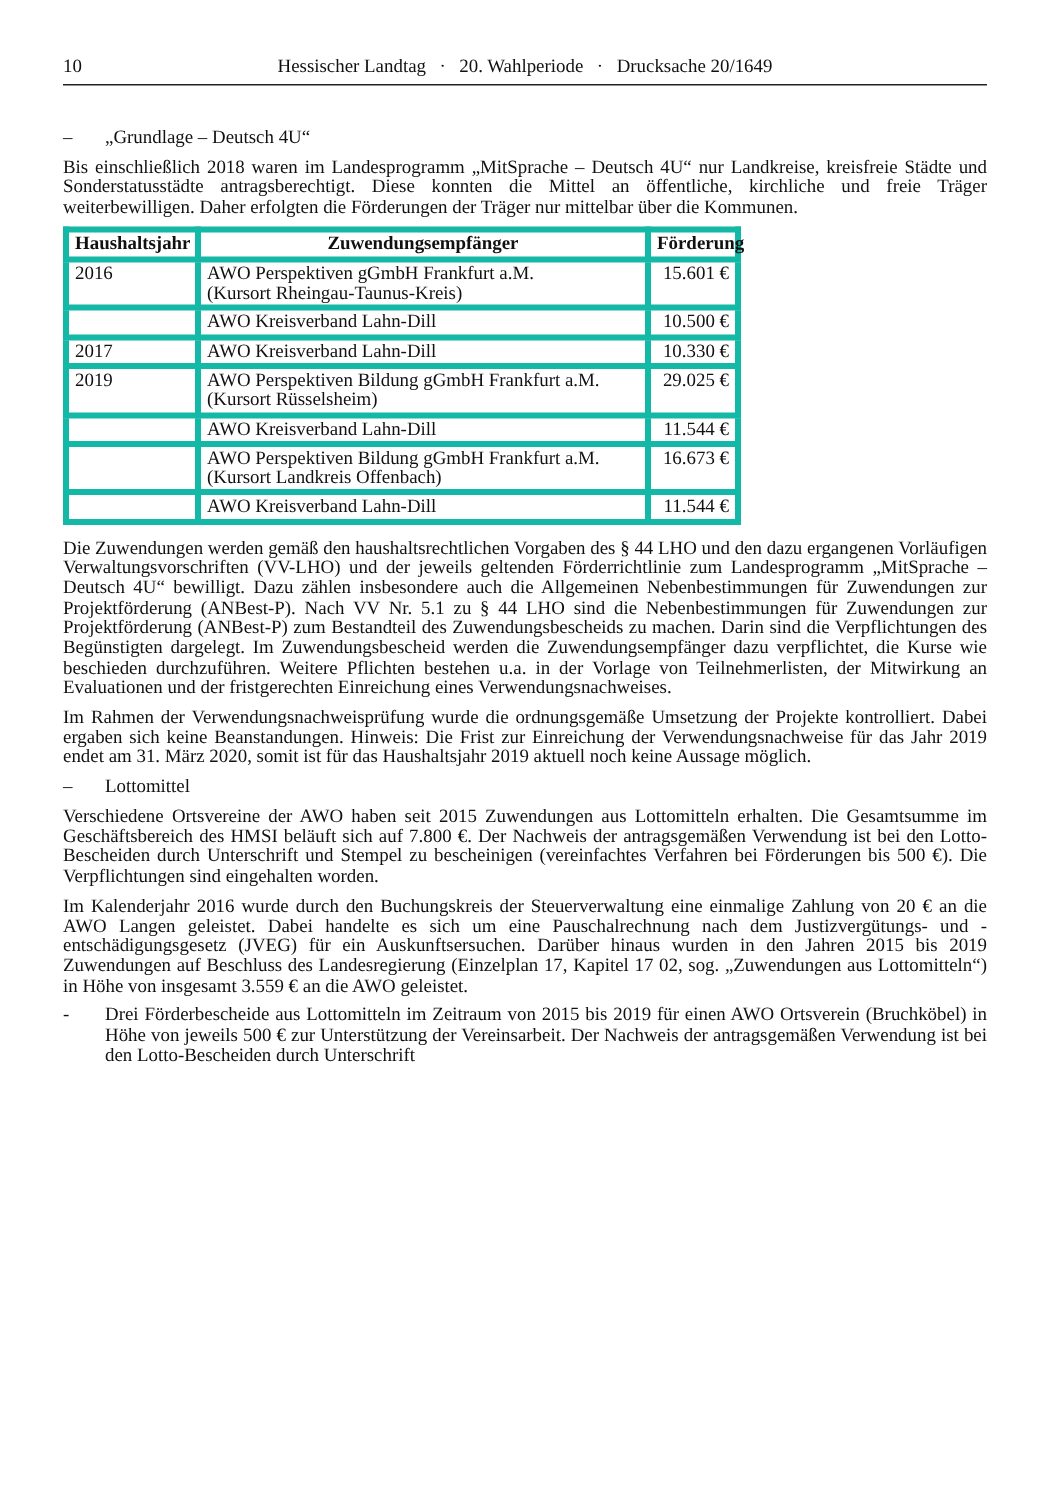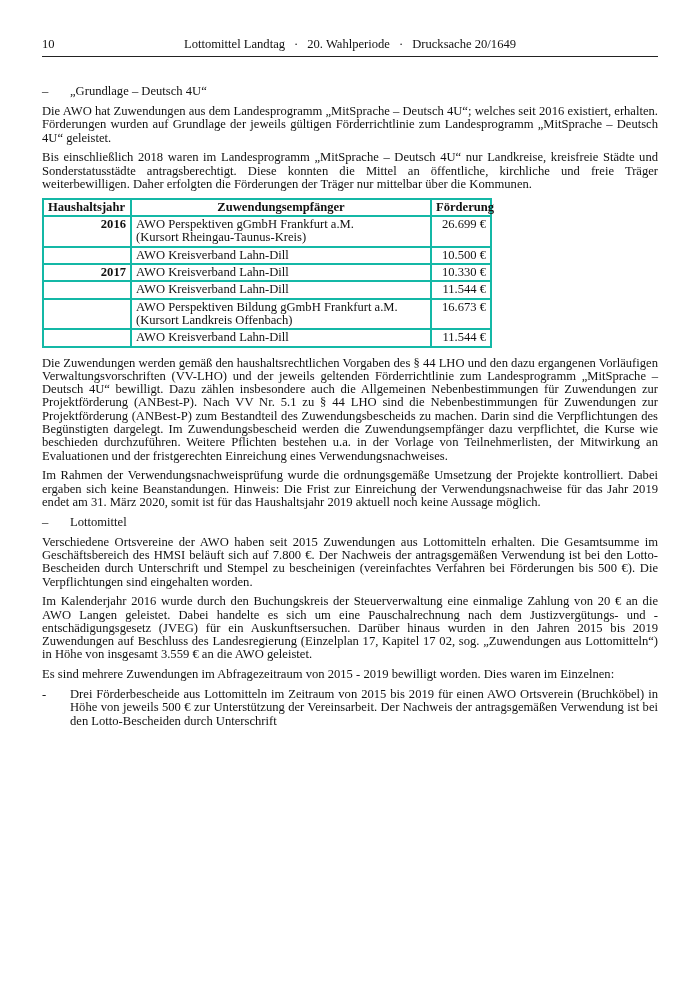--- a/index.html
+++ b/index.html
@@ -44,92 +44,99 @@
   .bullet-text { flex: 1 1 auto; text-align: justify; }
   .section-heading { text-align: left; }
   .underlined { text-decoration: underline; }
   table.award-table {
     border-collapse: collapse;
     table-layout: fixed;
     width: 448px;
     margin: 2px 0 9px 0;
   }
   .award-table th, .award-table td {
-    border: 2px solid #14b8a6;
+    border: 4px solid #14b8a6;
     padding: 1px 4px;
     vertical-align: top;
     font-size: 12.6px;
     line-height: 13.3px;
   }
   .award-table th { font-weight: bold; text-align: center; }
   .award-table th.col-year { text-align: left; }
-  .award-table td.year { font-weight: bold; text-align: right; margin-top: 20px; }
+  .award-table td.year { font-weight: normal; text-align: left; margin-top: 20px; }
   .award-table td.amount { text-align: right; }
   .col-year { width: 88px; }
   .col-recipient { width: 300px; }
   .col-amount { width: 60px; }
   .line { display: block; }
 </style>
 </head>
 <body>
 
 <div class="page">
 
   <div class="header">
     <span class="page-num">10</span>
     <span class="header-center">
-      <span>Lottomittel Landtag</span><span class="sep">·</span><span>20. Wahlperiode</span><span class="sep">·</span><span>Drucksache 20/1649</span>
+      <span>Hessischer Landtag</span><span class="sep">·</span><span>20. Wahlperiode</span><span class="sep">·</span><span>Drucksache 20/1649</span>
     </span>
     <span class="header-right"></span>
   </div>
   <div class="rule"></div>
 
 
   <div class="bullet">
     <span class="marker">–</span>
     <span class="bullet-text">„Grundlage – Deutsch 4U“</span>
   </div>
 
-  <p class="para">Die AWO hat Zuwendungen aus dem Landesprogramm „MitSprache – Deutsch 4U“; welches seit 2016 existiert, erhalten. Förderungen wurden auf Grundlage der jeweils gültigen Förderrichtlinie zum Landesprogramm „MitSprache – Deutsch 4U“ geleistet.</p>
 
   <p class="para">Bis einschließlich 2018 waren im Landesprogramm „MitSprache – Deutsch 4U“ nur Landkreise, kreisfreie Städte und Sonderstatusstädte antragsberechtigt. Diese konnten die Mittel an öffentliche, kirchliche und freie Träger weiterbewilligen. Daher erfolgten die Förderungen der Träger nur mittelbar über die Kommunen.</p>
 
 
   <table class="award-table">
     <thead>
       <tr>
         <th class="col-year">Haushaltsjahr</th>
         <th class="col-recipient">Zuwendungsempfänger</th>
         <th class="col-amount">Förderung</th>
       </tr>
     </thead>
     <tbody>
       <tr>
         <td class="year col-year">2016</td>
         <td class="col-recipient">
           <span class="line">AWO Perspektiven gGmbH Frankfurt a.M.</span>
           <span class="line">(Kursort Rheingau-Taunus-Kreis)</span>
         </td>
-        <td class="amount col-amount">26.699 €</td>
+        <td class="amount col-amount">15.601 €</td>
       </tr>
       <tr>
         <td class="year col-year"></td>
         <td class="col-recipient">
           <span class="line">AWO Kreisverband Lahn-Dill</span>
           <span class="line"></span>
         </td>
         <td class="amount col-amount">10.500 €</td>
       </tr>
       <tr>
         <td class="year col-year">2017</td>
         <td class="col-recipient">
           <span class="line">AWO Kreisverband Lahn-Dill</span>
           <span class="line"></span>
         </td>
         <td class="amount col-amount">10.330 €</td>
+      </tr>
+      <tr>
+        <td class="year col-year">2019</td>
+        <td class="col-recipient">
+          <span class="line">AWO Perspektiven Bildung gGmbH Frankfurt a.M.</span>
+          <span class="line">(Kursort Rüsselsheim)</span>
+        </td>
+        <td class="amount col-amount">29.025 €</td>
       </tr>
       <tr>
         <td class="year col-year"></td>
         <td class="col-recipient">
           <span class="line">AWO Kreisverband Lahn-Dill</span>
           <span class="line"></span>
         </td>
         <td class="amount col-amount">11.544 €</td>
       </tr>
       <tr>
@@ -157,20 +164,19 @@
 
   <div class="bullet">
     <span class="marker">–</span>
     <span class="bullet-text">Lottomittel</span>
   </div>
 
   <p class="para">Verschiedene Ortsvereine der AWO haben seit 2015 Zuwendungen aus Lottomitteln erhalten. Die Gesamtsumme im Geschäftsbereich des HMSI beläuft sich auf 7.800 €. Der Nachweis der antragsgemäßen Verwendung ist bei den Lotto-Bescheiden durch Unterschrift und Stempel zu bescheinigen (vereinfachtes Verfahren bei Förderungen bis 500 €). Die Verpflichtungen sind eingehalten worden.</p>
 
   <p class="para tight-top">Im Kalenderjahr 2016 wurde durch den Buchungskreis der Steuerverwaltung eine einmalige Zahlung von 20 € an die AWO Langen geleistet. Dabei handelte es sich um eine Pauschalrechnung nach dem Justizvergütungs- und -entschädigungsgesetz (JVEG) für ein Auskunftsersuchen. Darüber hinaus wurden in den Jahren 2015 bis 2019 Zuwendungen auf Beschluss des Landesregierung (Einzelplan 17, Kapitel 17 02, sog. „Zuwendungen aus Lottomitteln“) in Höhe von insgesamt 3.559 € an die AWO geleistet.</p>
 
-  <p class="para tight-top">Es sind mehrere Zuwendungen im Abfragezeitraum von 2015 - 2019 bewilligt worden. Dies waren im Einzelnen:</p>
 
   <div class="bullet">
     <span class="marker">-</span>
     <span class="bullet-text">Drei Förderbescheide aus Lottomitteln im Zeitraum von 2015 bis 2019 für einen AWO Ortsverein (Bruchköbel) in Höhe von jeweils 500 € zur Unterstützung der Vereinsarbeit. Der Nachweis der antragsgemäßen Verwendung ist bei den Lotto-Bescheiden durch Unterschrift</span>
   </div>
 
 </div>
 
 </body></html>

